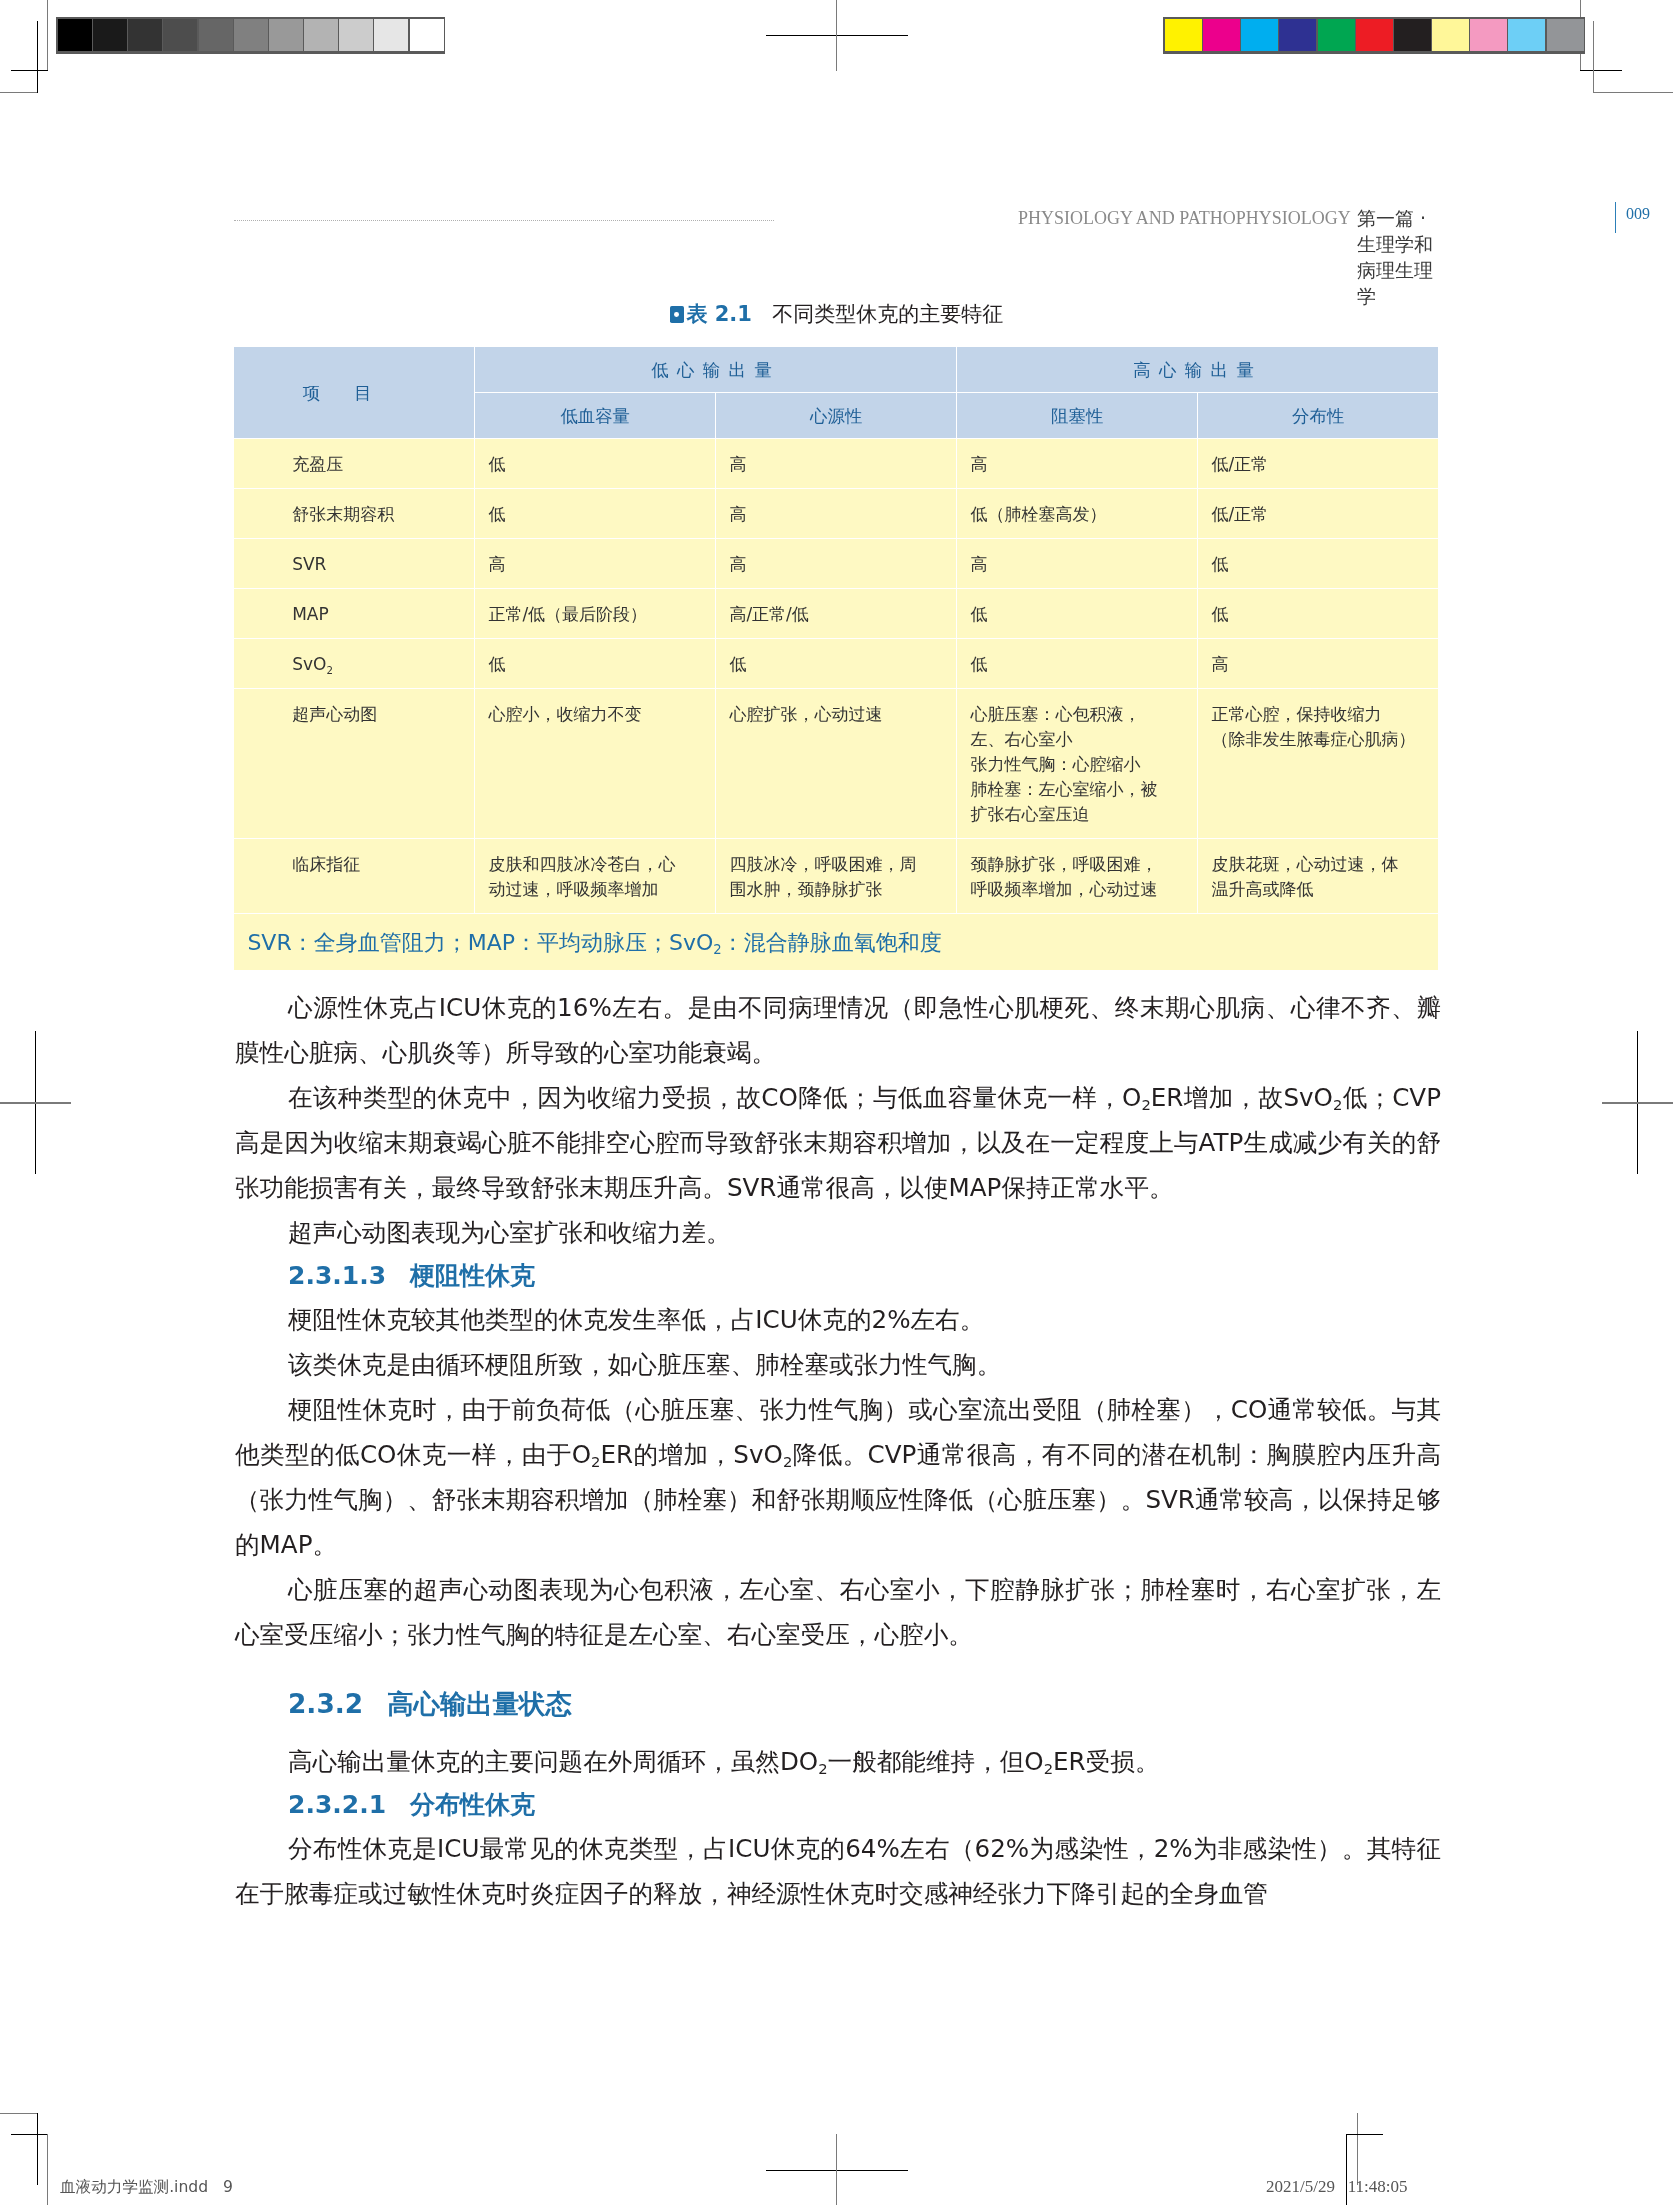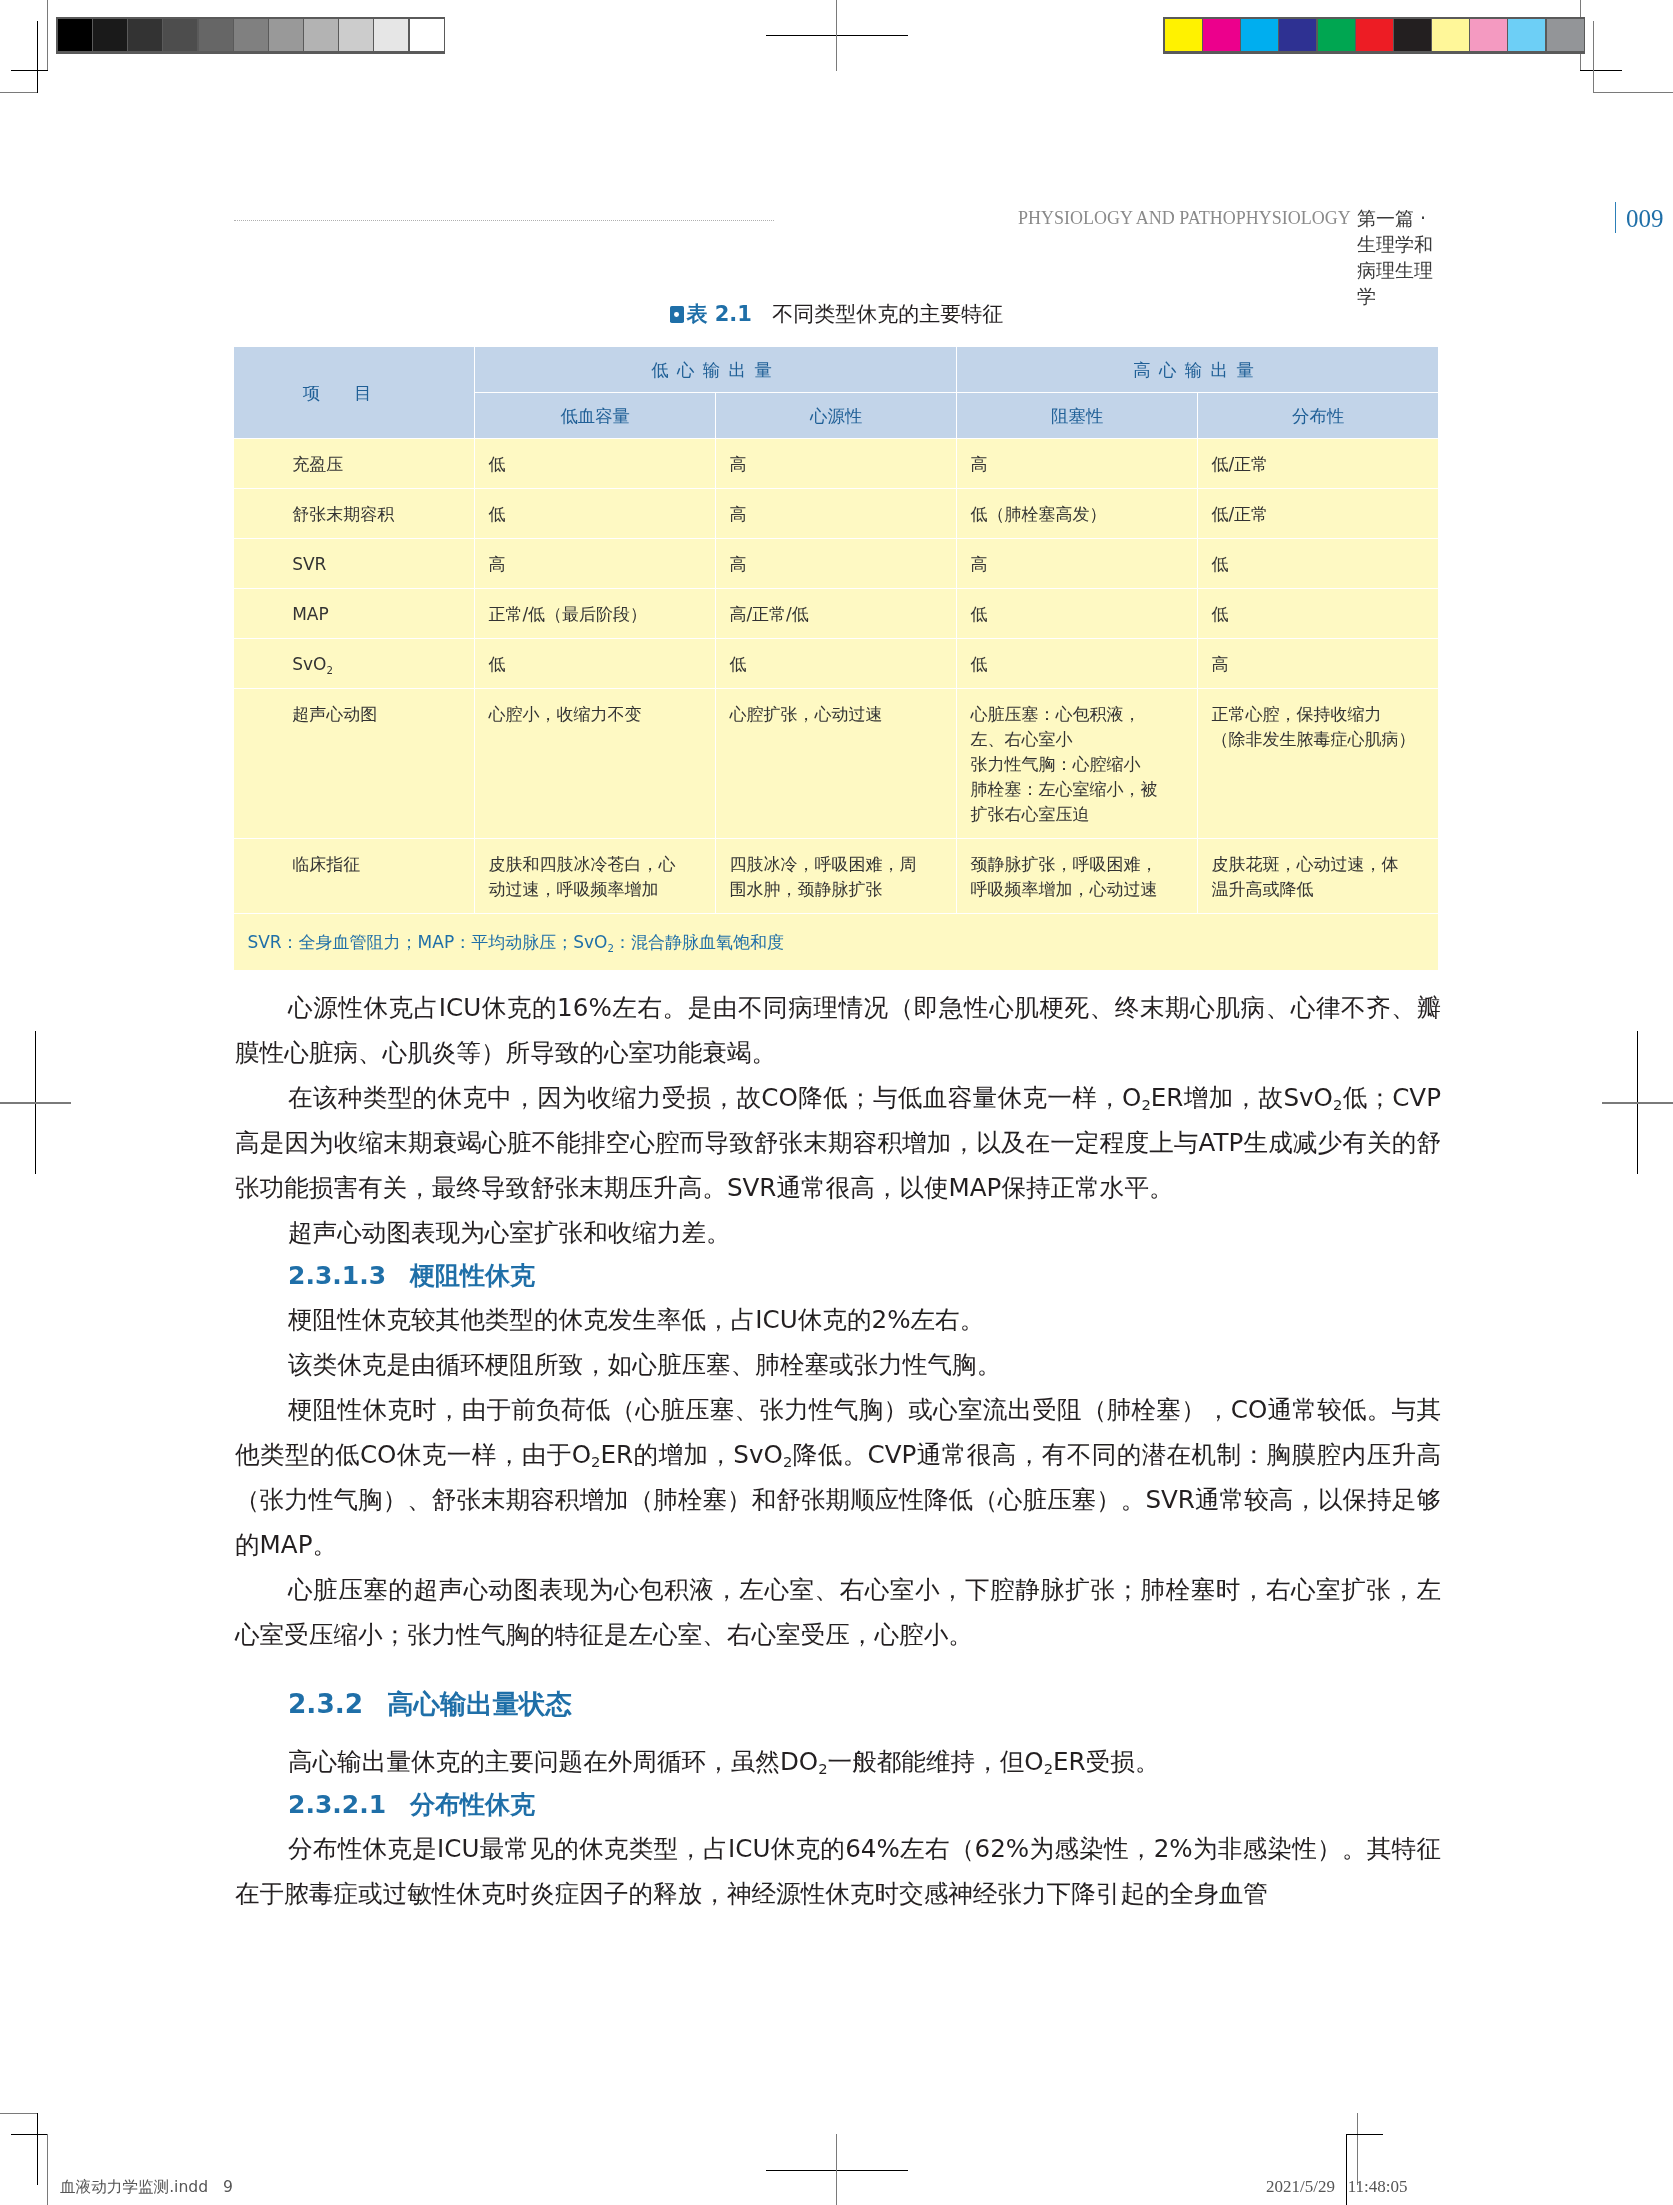--- a/index.html
+++ b/index.html
@@ -13,38 +13,38 @@
   .bar { position: absolute; top: 17px; height: 37px; display: flex; background: #5a5a5a; padding: 2.4px 1.2px; box-sizing: border-box; }
   .bar .sw { width: 34px; height: 32px; margin: 0 0.6px; }
   .bar.color .sw { width: 37px; }
 
   
   .run-header { position: absolute; top: 204px; left: 234px; width: 1201px; height: 30px; }
   .run-dots { position: absolute; left: 0; top: 16px; width: 540px; border-top: 1.8px dotted #b0b0b0; }
   .run-en { position: absolute; left: 784px; top: 3.6px; font-family: "Liberation Serif", serif; font-size: 18px; color: #8a8a8a; letter-spacing: 0px; }
   .run-cn { position: absolute; left: 1123px; top: 2.4px; font-family: "DejaVu Sans", sans-serif; font-size: 19px; color: #3a3a3a; }
   .run-sep { position: absolute; left: 1381px; top: -2.4px; width: 1.2px; height: 31px; background: #2c7fb8; }
-  .run-page { position: absolute; left: 1392px; top: 1.2px; font-family: "Liberation Serif", serif; font-size: 25px; color: #1f6fa8; }
+  .run-page { position: absolute; left: 1392px; top: 1.2px; font-family: "Liberation Serif", serif; font-size: 16px; color: #1f6fa8; }
 
   
   .caption { position: absolute; top: 300px; left: 0; width: 1673px; text-align: center; font-family: "DejaVu Sans", sans-serif; font-size: 21px; }
   .cap-icon { display: inline-block; width: 14.4px; height: 17px; background: #1f6fa8; border-radius: 1.8px; vertical-align: -1.8px; position: relative; margin-right: 2.4px; }
   .cap-icon::after { content: ""; position: absolute; left: 4.8px; top: 6px; width: 4.8px; height: 4.8px; background: #fff; border-radius: 50%; }
   .cap-num { color: #1f6fa8; font-weight: bold; margin-right: 20.4px; }
   .cap-title { color: #231f20; }
 
   
   table.shock { position: absolute; top: 348px; left: 235px; width: 1206px; border-collapse: separate; border-spacing: 1.8px; background: #ffffff; margin: -1.8px; }
   table.shock th { background: #c2d4e9; color: #1f5f96; font-weight: normal; font-family: "DejaVu Sans", sans-serif; font-size: 17.4px; height: 43px; }
   table.shock th.group { letter-spacing: 8.4px; }
   table.shock th.item { letter-spacing: 34px; }
   table.shock td { background: #fef9c3; font-family: "DejaVu Sans", sans-serif; font-size: 17px; color: #333; vertical-align: top; padding: 13.2px 12px 10.8px 13.2px; line-height: 25px; }
   table.shock td.rowhead { padding-left: 58px; }
   table.shock tr.r-short td { height: 21.6px; }
-  table.shock td.note { color: #1f6fa8; padding: 15.6px 13.2px; font-size: 17px; }
+  table.shock td.note { color: #1f6fa8; padding: 15.6px 13.2px; font-size: 22px; }
   sub { font-size: 60%; vertical-align: -3.6px; line-height: 0; }
 
   
   .content { position: absolute; left: 235px; top: 985px; width: 1206px; font-family: "DejaVu Sans", sans-serif; }
   .h4 { font-size: 25px; color: #1f6fa8; margin: 0; padding-left: 53px; height: 42px; line-height: 42px; }
   .h4 .num { margin-right: 24px; }
   .h3 { font-size: 26.4px; color: #1f6fa8; font-weight: bold; margin: 0; padding-left: 53px; height: 48px; line-height: 48px; }
   .h3 .num { margin-right: 24px; }
   .p { font-size: 24.6px; line-height: 45px; margin: 0; text-indent: 53px; text-align: justify; color: #231f20; }
 </style>

